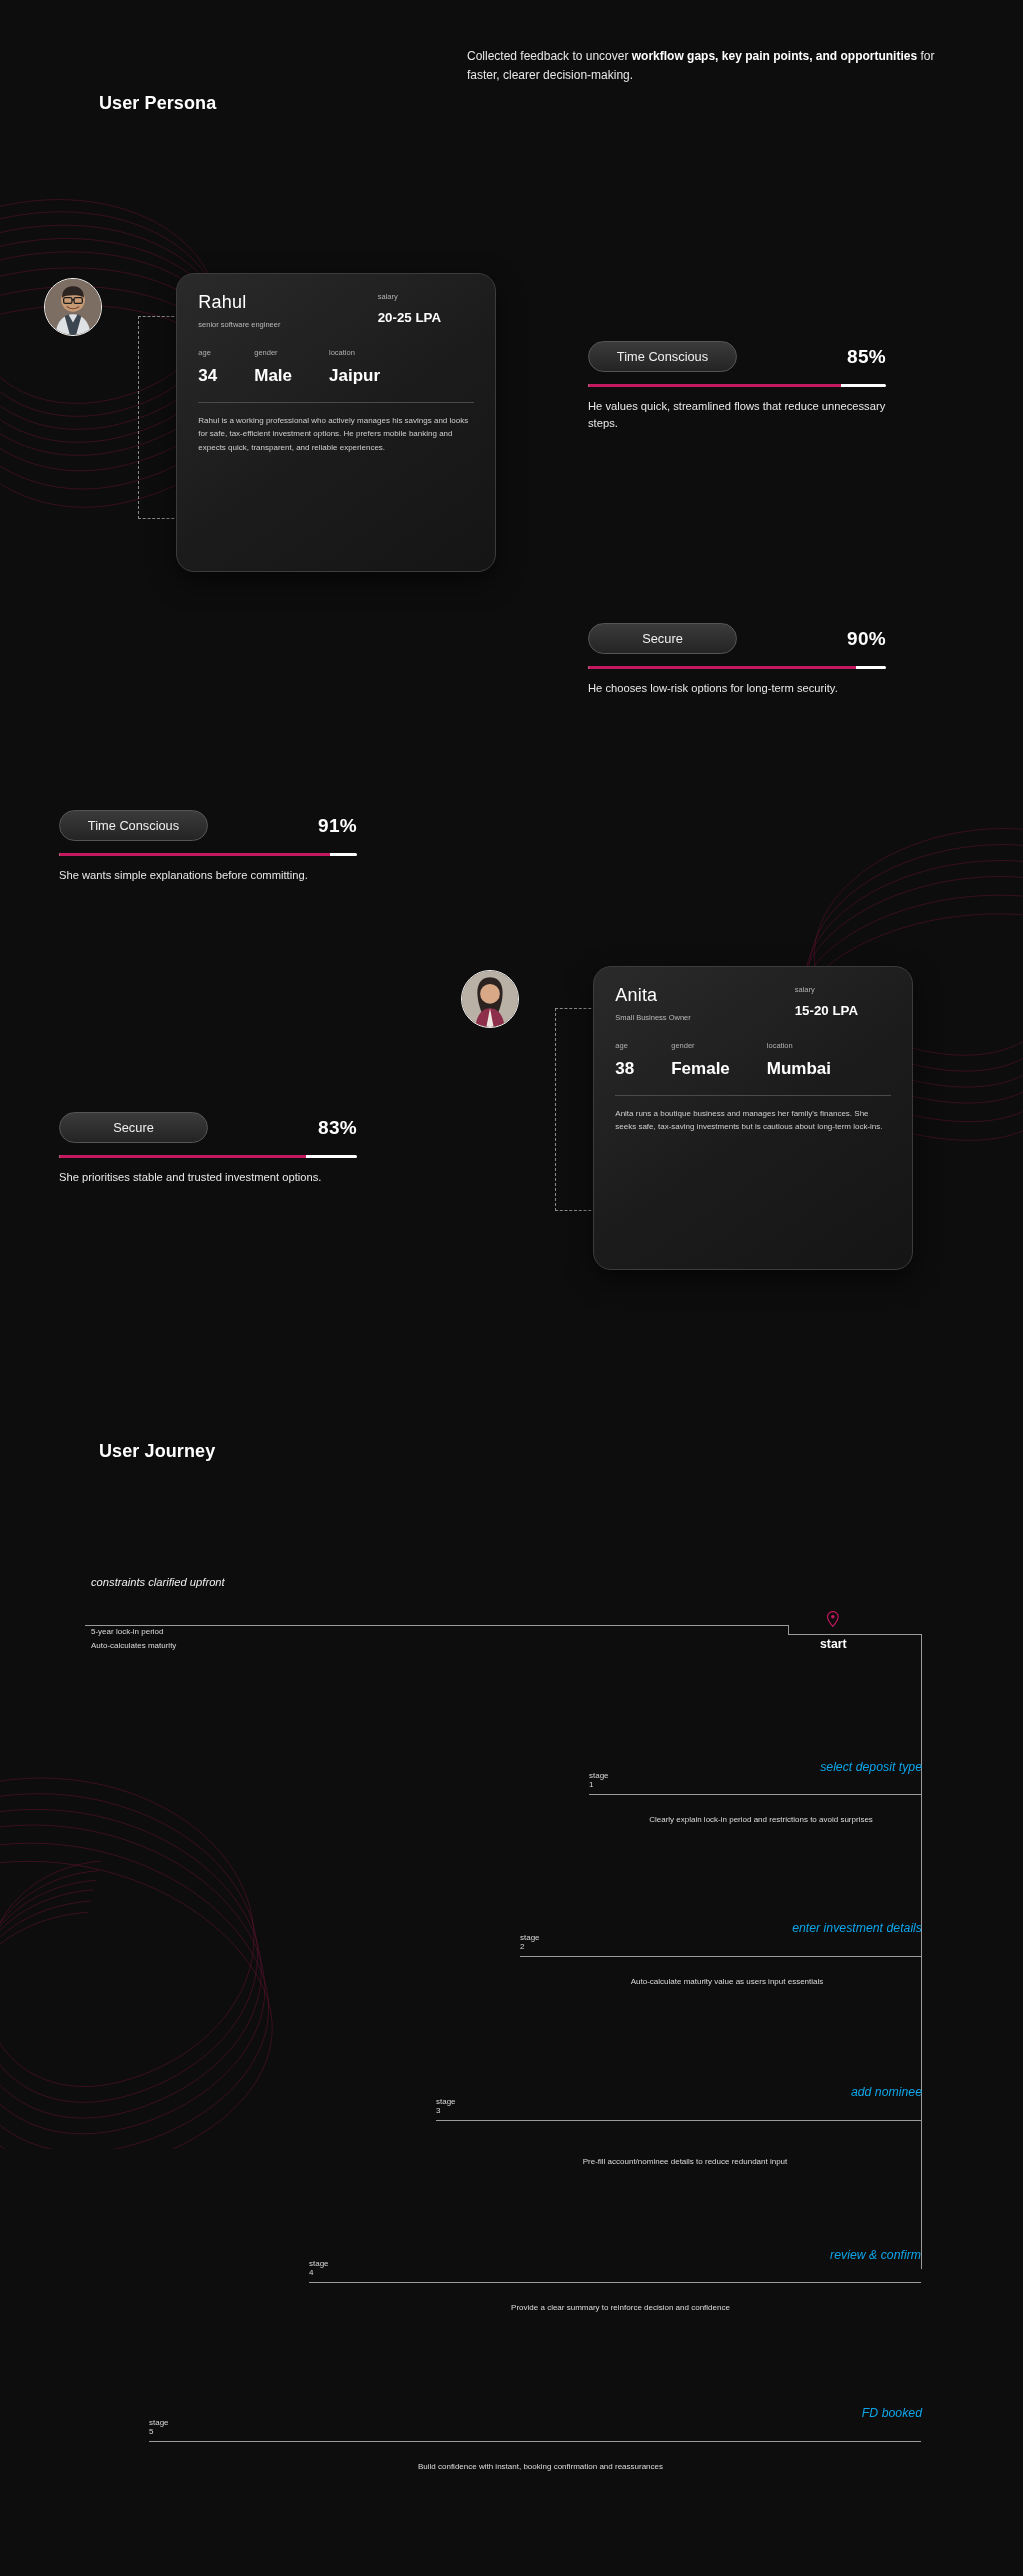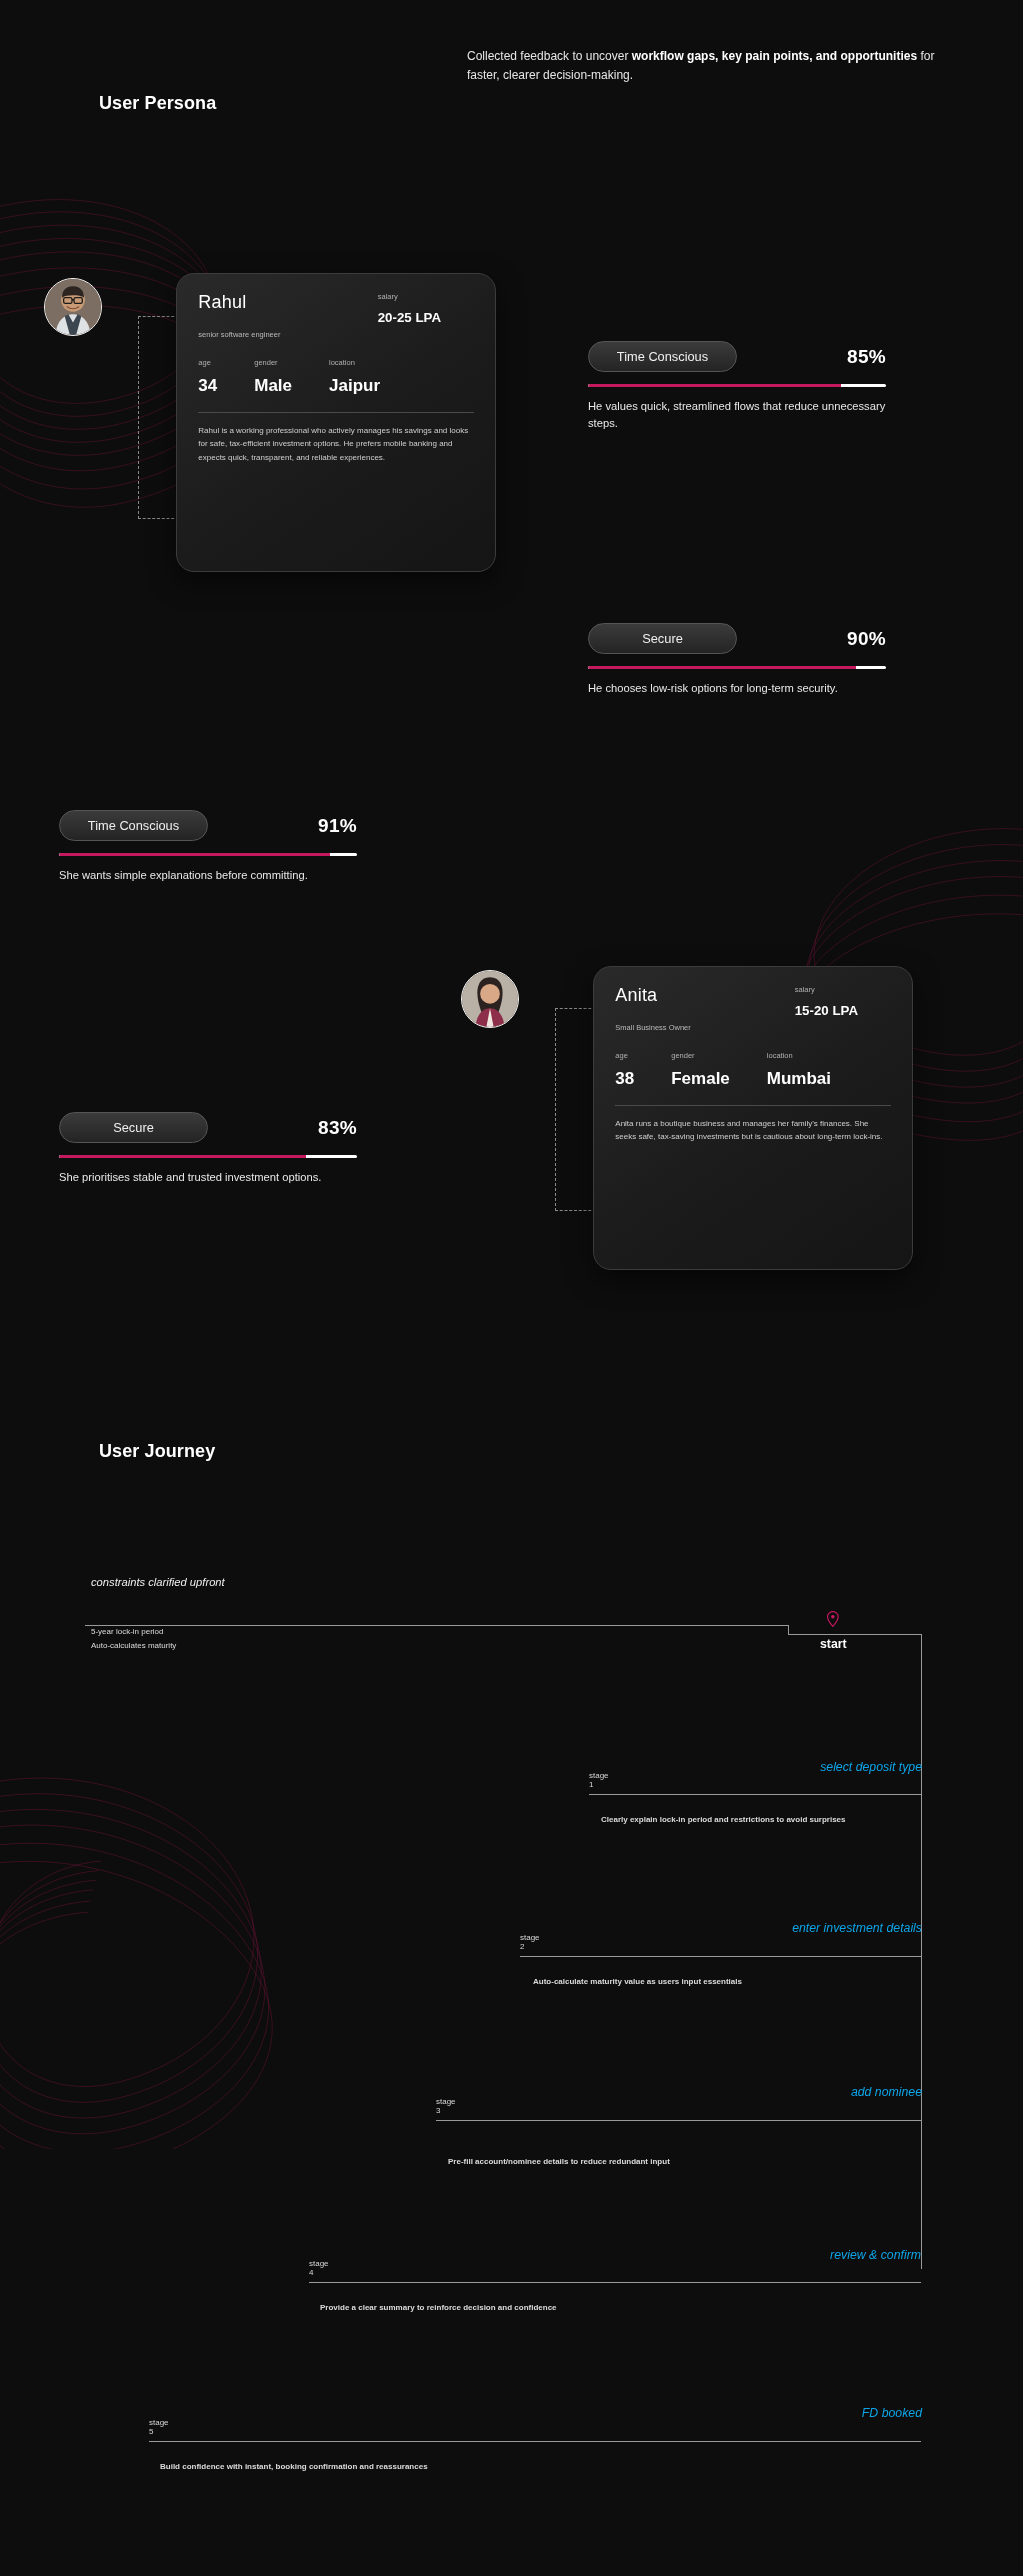--- a/index.html
+++ b/index.html
@@ -59,21 +59,21 @@
     border-radius: 18px;
     background: linear-gradient(145deg, #2a2a2a 0%, #1b1b1b 55%, #151515 100%);
     border: 0.5px solid #3c3c3c;
     padding: 18px 21.3px 21.3px 21.3px;
     box-shadow: 0 9.6px 27px rgba(0,0,0,.55);
   }
   .persona-card.rahul { left: 176px; top: 273px; height: 299px; }
   .persona-card.anita { left: 593px; top: 966px; height: 304px; }
 
   .p-name { font-size: 18px; font-weight: 400; letter-spacing: 0.2px; color: #fff; }
-  .p-role { font-size: 7.5px; color: #b9b9b9; margin-top: 17px; font-weight: 300; }
+  .p-role { font-size: 7.5px; color: #b9b9b9; margin-top: 7px; font-weight: 300; }
 
   .p-top-row { display: flex; justify-content: space-between; align-items: flex-start; }
   .p-field-label { font-size: 7.5px; color: #b0b0b0; font-weight: 300; }
   .p-field-value { font-size: 13.3px; color: #ffffff; font-weight: 700; margin-top: 9px; }
   .p-salary { text-align: left; min-width: 96px; }
 
   .p-attrs { display: flex; gap: 37px; margin-top: 19px; }
   .p-attr .p-field-value { font-size: 17px; }
 
   .p-divider { height: 0.5px; background: #4a4a4a; margin: 16px 0 11.7px 0; }
@@ -193,22 +193,22 @@
     font-style: italic;
     color: #0ea5e9;
     font-weight: 300;
     text-align: right;
   }
   .stage-desc {
     position: absolute;
     font-size: 8px;
     line-height: 1.7;
     color: #dcdcdc;
-    font-weight: 700;
-    text-align: left;
+    font-weight: 400;
+    text-align: center;
   }
   .vert-line {
     position: absolute;
     width: 0.5px;
     background: #9a9a9a;
   }
 </style>
 </head>
 <body>
 

